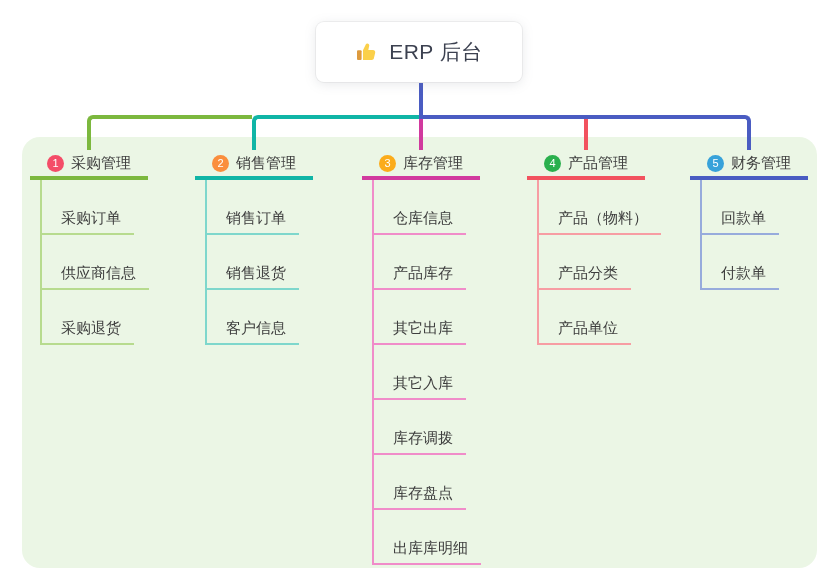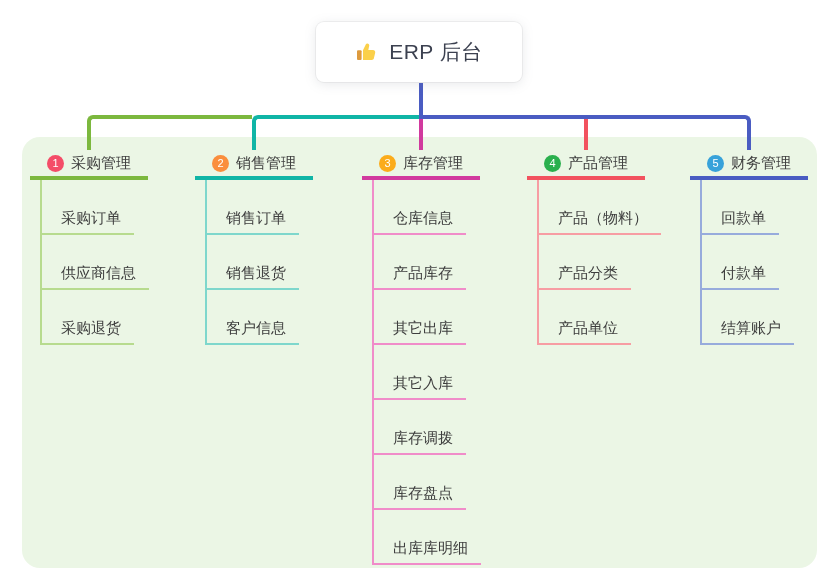--- a/index.html
+++ b/index.html
@@ -127,16 +127,15 @@
   </div>
 
   <div class="branch" style="left: 690px; --c: #4a5cc2; --l: #97abdc; --b: #38a2da;">
     <div class="branch-header">
       <span class="badge">5</span>
       <span class="branch-title-text">财务管理</span>
     </div>
     <div class="branch-items">
         <div class="item">回款单</div>
         <div class="item">付款单</div>
-        <div class="item">结算账户</div>
       </div>
   </div>
 </div>
 
 </body></html>

